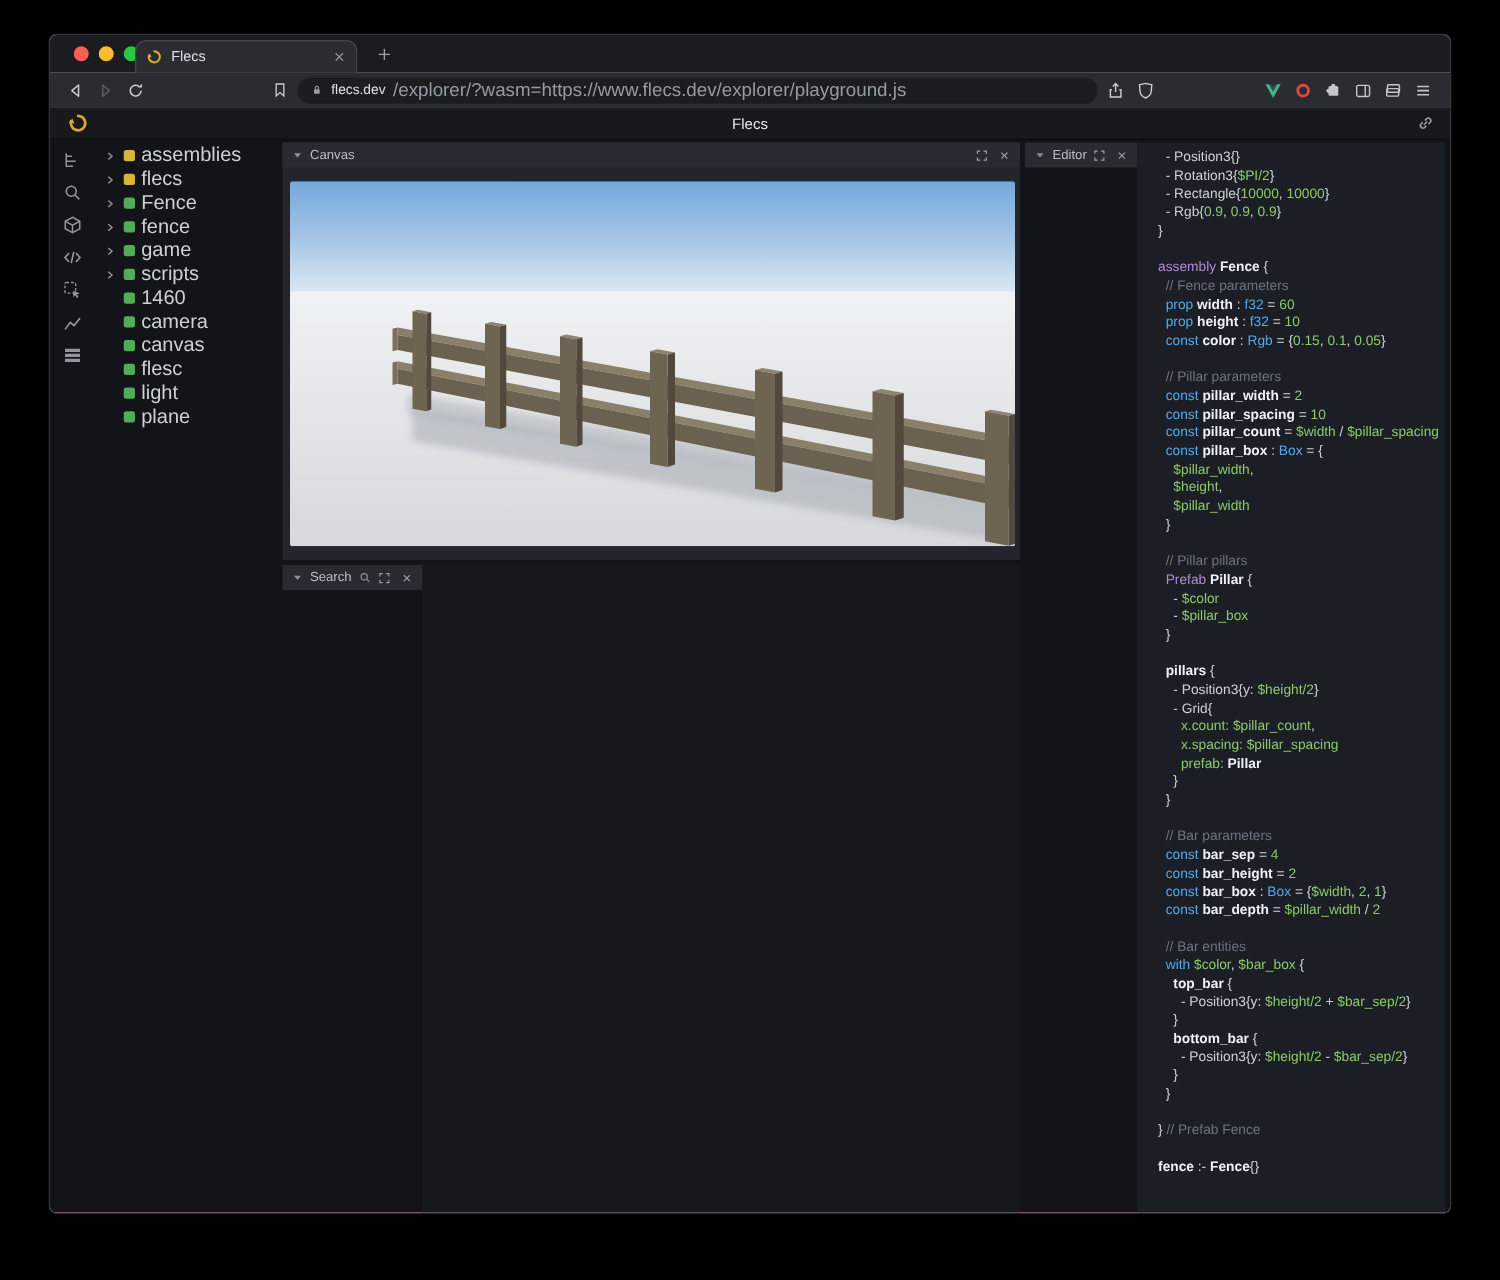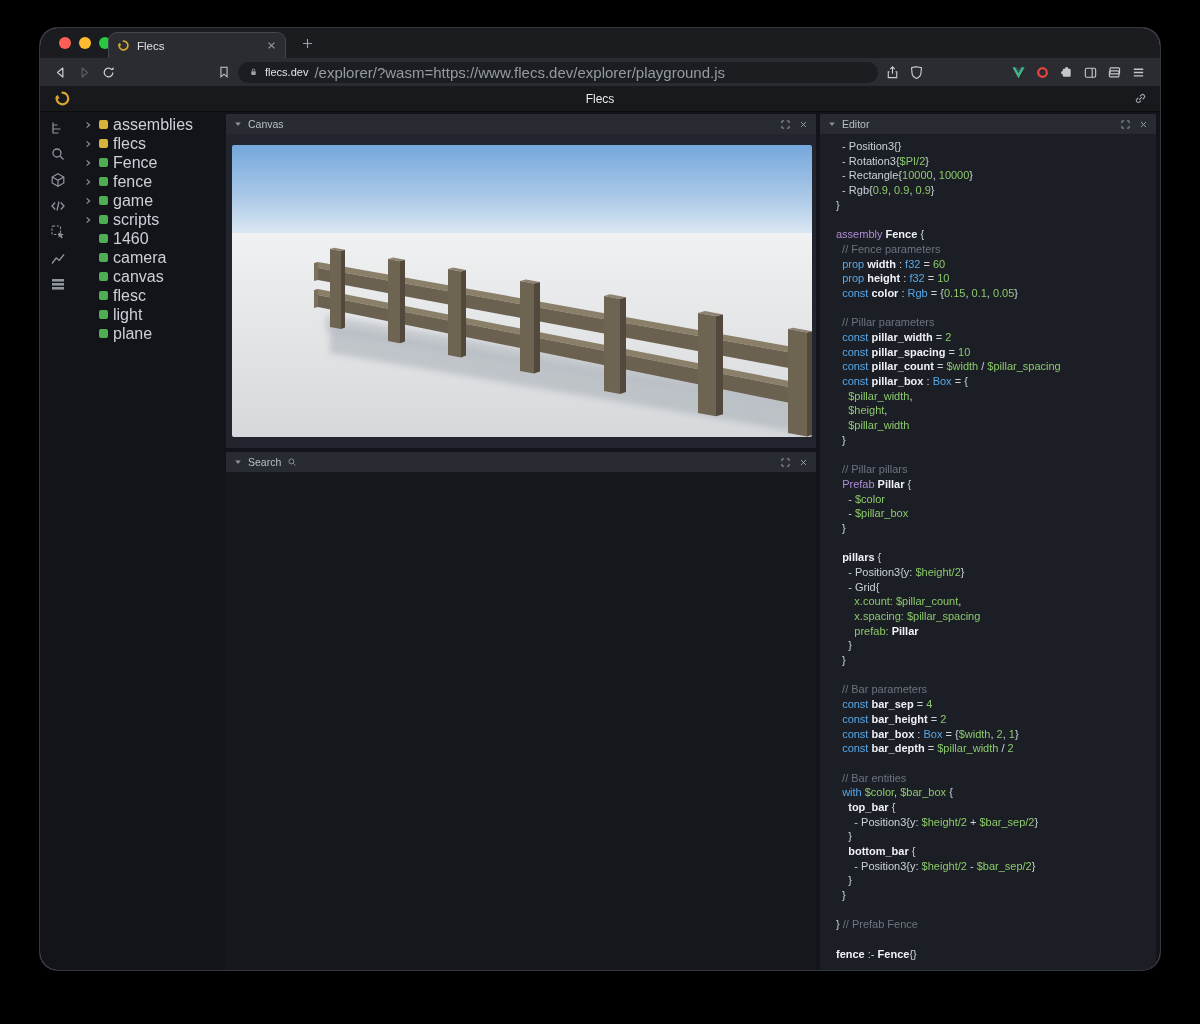--- a/index.html
+++ b/index.html
@@ -1,19 +1,19 @@
 <!DOCTYPE html>
 <html><head>
 <meta charset="utf-8">
 <style>
   *{margin:0;padding:0;box-sizing:border-box}
   html,body{width:1200px;height:1024px;background:#000;overflow:hidden;
     font-family:"Liberation Sans",sans-serif;}
   .window{position:absolute;left:40px;top:28px;width:1120px;height:942px;
-    background:#f9a8d4;border-radius:18px;overflow:hidden;box-shadow:0 0 0 1px #33363c}
+    background:#f9a8d4;border-radius:5px;overflow:hidden;box-shadow:0 0 0 1px #33363c}
   
   .tabbar{position:absolute;left:0;top:0;right:0;height:30px;background:#1a1c1f}
   .lights{position:absolute;left:19px;top:9px;display:flex;gap:8px}
   .light{width:12px;height:12px;border-radius:50%}
   .tab{position:absolute;left:68px;top:4px;width:178px;height:26px;background:#2a2c31;
     border:1px solid #44474d;border-bottom:none;border-radius:9px 9px 0 0;
     display:flex;align-items:center;gap:7px;padding:0 8px}
   .tab-title{font-size:11.5px;color:#dde1e5;flex:1}
   .icon-btn{display:flex;align-items:center;justify-content:center;color:#9aa0a6}
   .newtab{position:absolute;left:258px;top:6px;width:18px;height:18px}
@@ -45,24 +45,24 @@
   .tlabel{font-size:16px;color:#ccd1d8;white-space:nowrap}
   
   .phead{height:20px;background:#282b32;display:flex;align-items:center;gap:6px;
     padding:0 8px;font-size:10.5px;color:#b9bfc7}
   .phead .pctrl{margin-left:auto;display:flex;align-items:center;gap:9px;color:#9aa0a6}
   .center{position:absolute;left:186px;top:28px;width:590px;bottom:0}
   .canvas-panel{position:absolute;left:0;top:0;right:0;height:334px;background:#22252d}
   .canvas-body{padding:11px 4px 11px 6px}
   .render{display:block;width:580px;height:292px;border-radius:2px}
   .search-panel{position:absolute;left:0;top:338px;right:0;bottom:0;
-    display:flex;flex-direction:column}
+    display:flex;}
   .search-body{flex:1;background:#16181d}
   .editor-panel{position:absolute;left:780px;top:28px;width:336px;bottom:0;
-    display:flex;flex-direction:column}
+    display:flex;flex-direction:row}
   .editor-body{flex:1;background:#1b1e25;padding:5px 0 0 16px;overflow:hidden;
     font-family:Liberation Sans, sans-serif;font-size:11px}
   .cline{height:14.7px;line-height:14.7px;white-space:pre}
   .tk-p{color:#ccd2da}.tk-k{color:#57a8e8}.tk-t{color:#57a8e8}
   .tk-a{color:#b08cd6}.tk-v{color:#8cc96b}.tk-n{color:#8cc96b}
   .tk-c{color:#6b7480}.tk-e{color:#eef1f5;font-weight:bold}
 </style>
 </head>
 <body>
 

